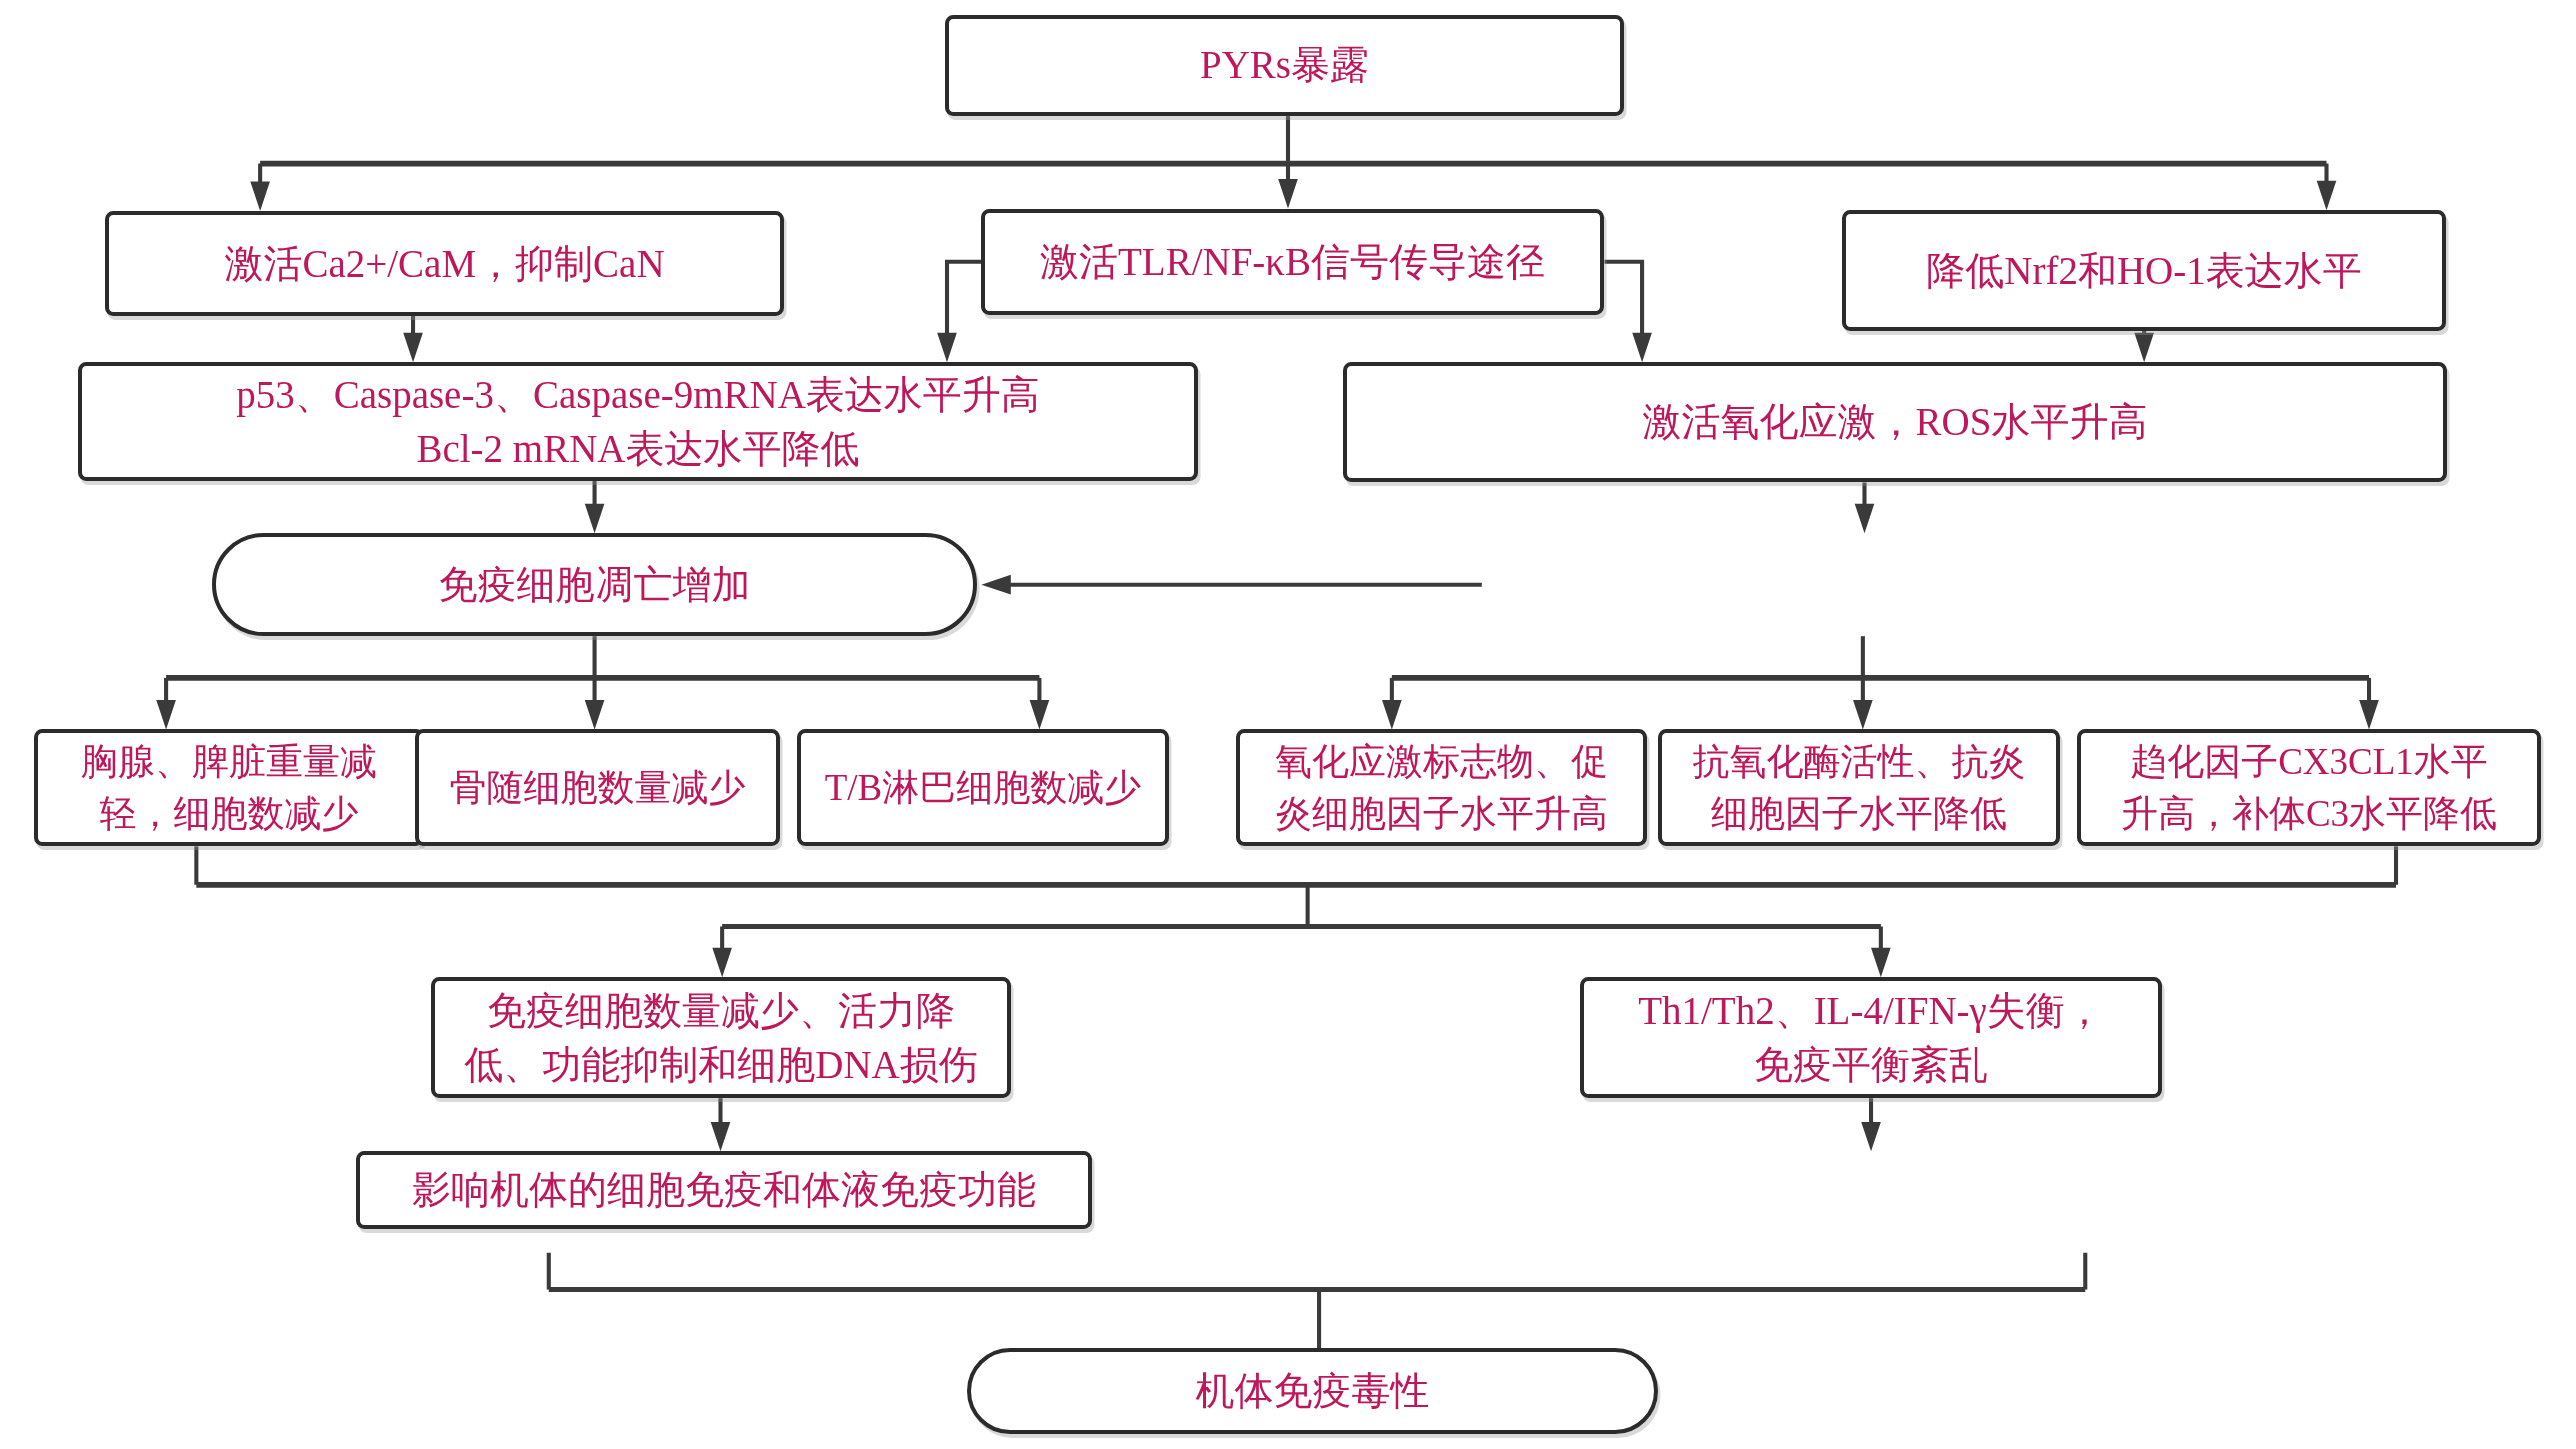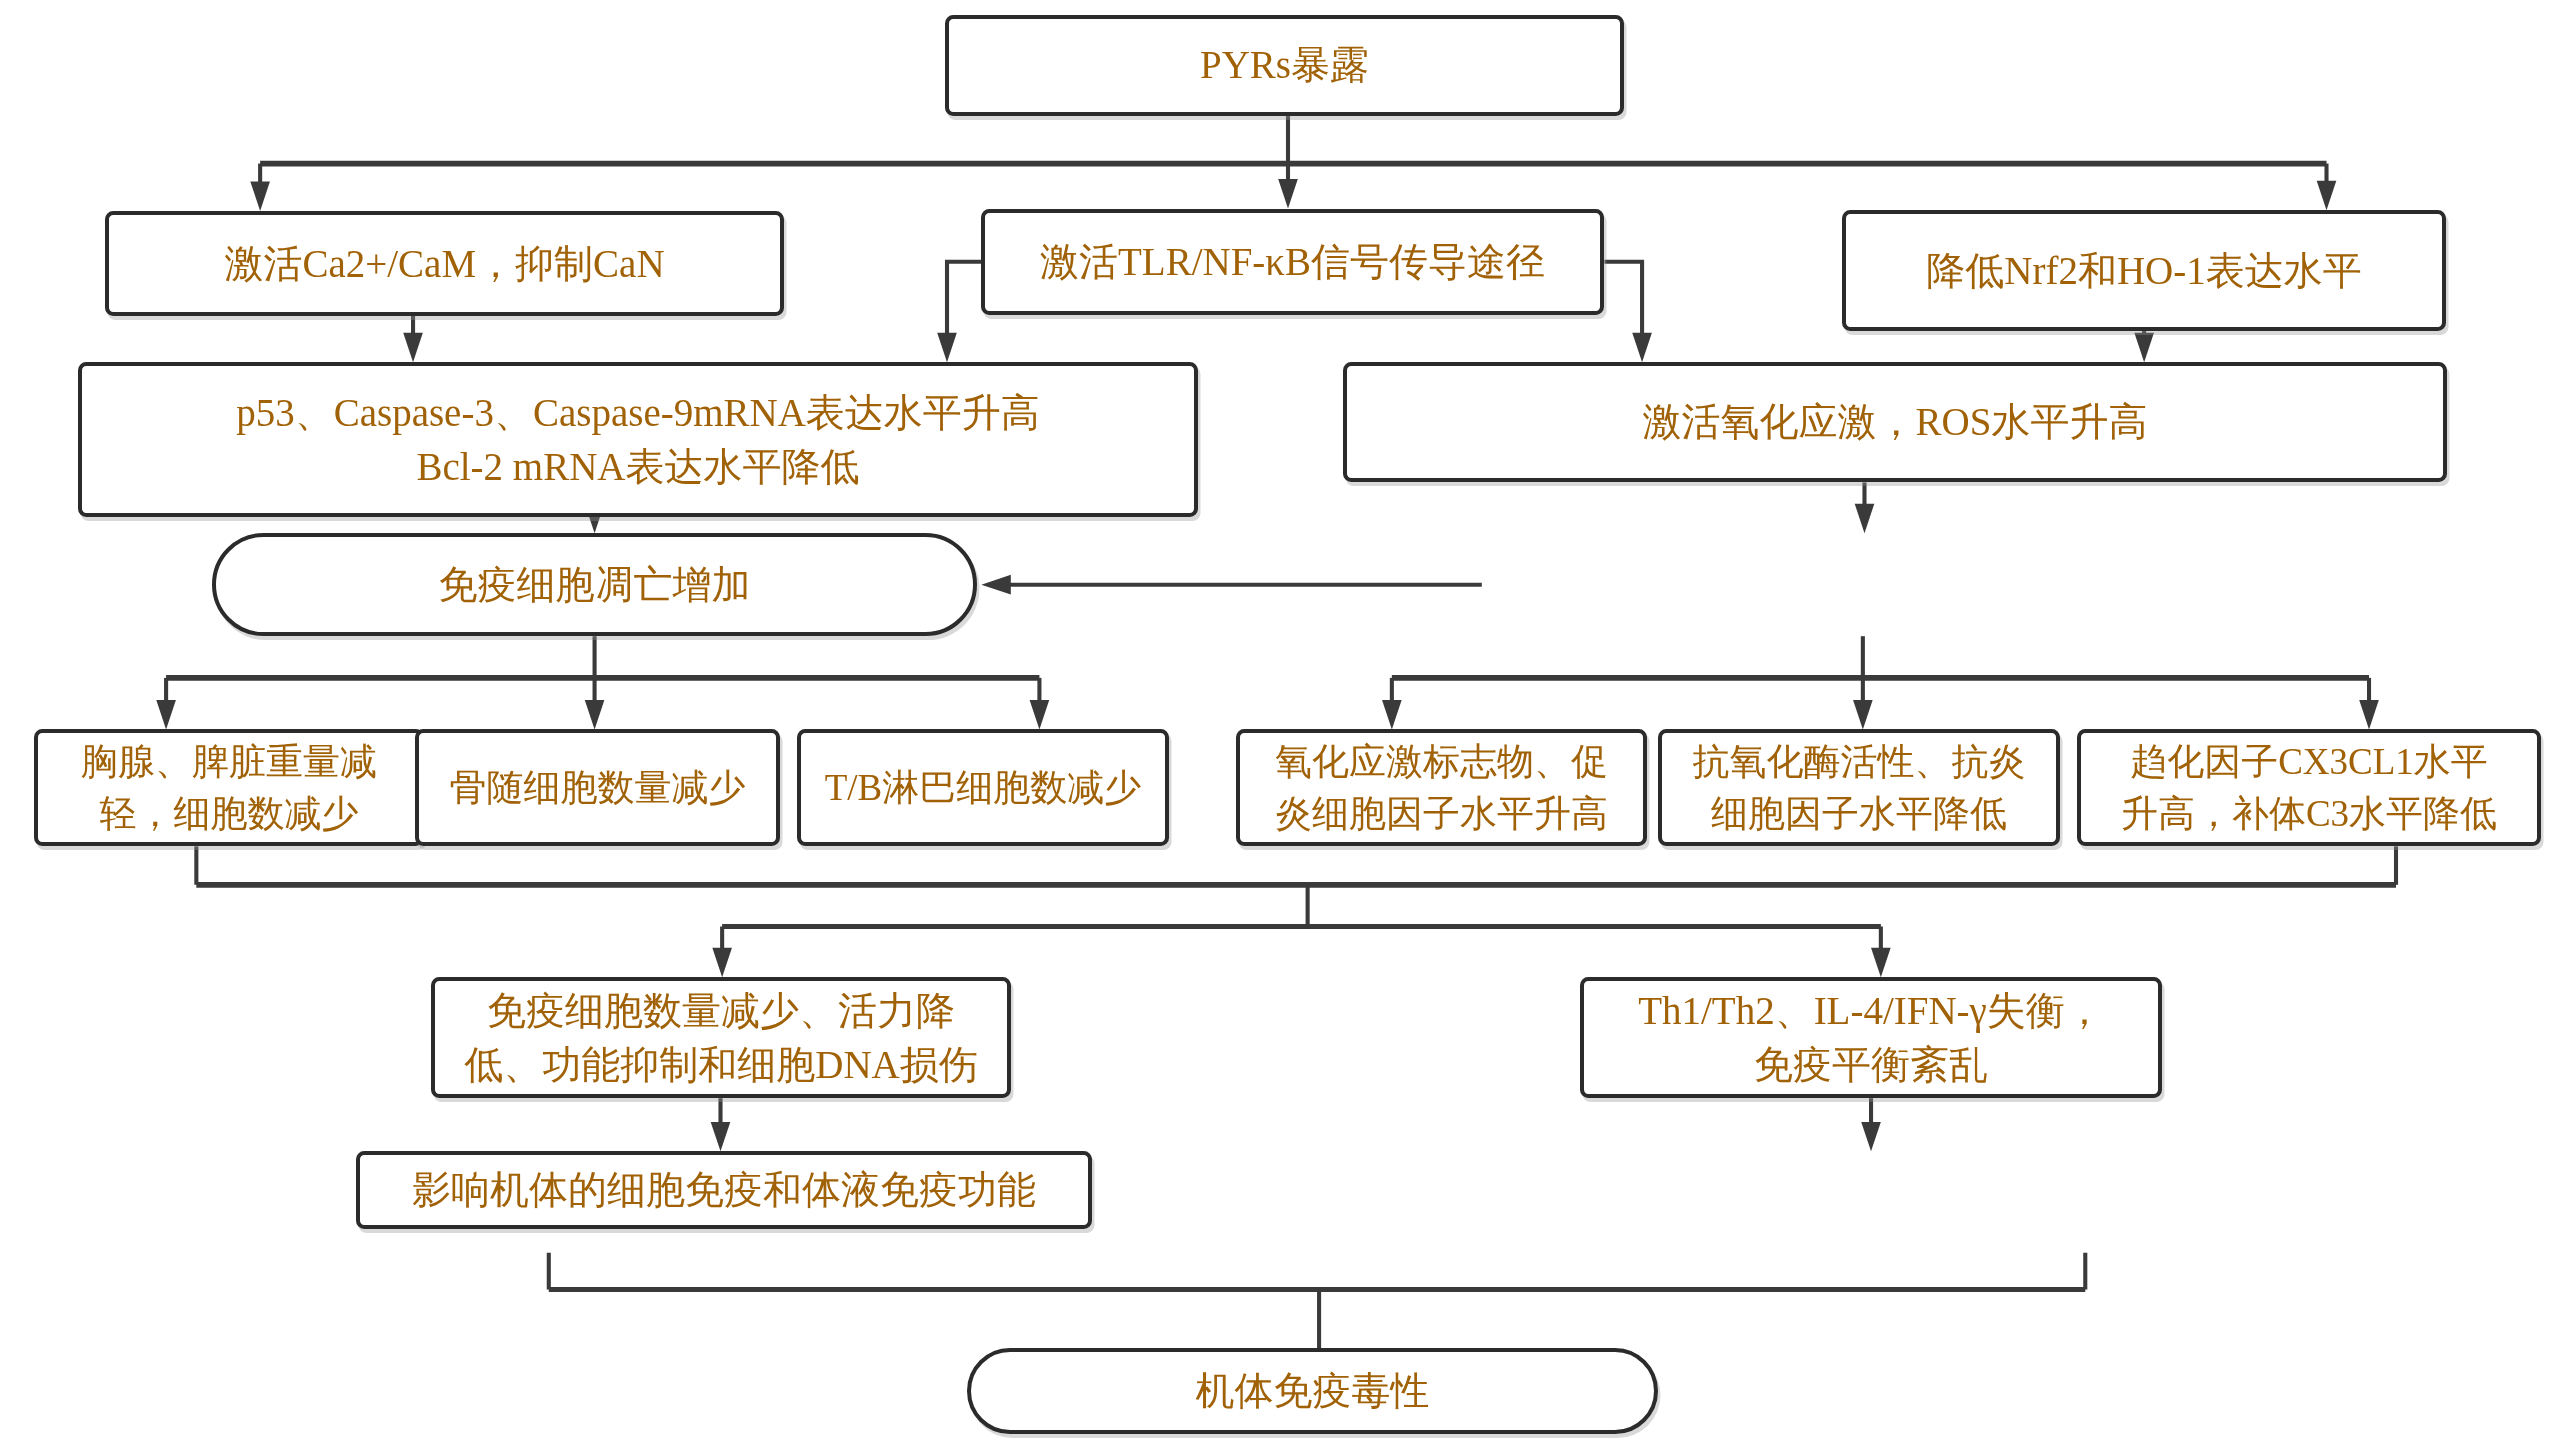--- a/index.html
+++ b/index.html
@@ -1,21 +1,21 @@
 <!DOCTYPE html>
 <html style="font-size:13px"><head>
 <meta charset="utf-8">
 <style>
   html,body{margin:0;padding:0;background:#ffffff;}
   #diagram{
     position:relative;
     width:2576px;height:1449px;
     background:#ffffff;
     font-family:"Liberation Serif","DejaVu Serif",serif;
-    color:#a16207;
+    color:#be185d;
   }
   .wires{position:absolute;left:0;top:0;}
   .node{
     position:absolute;
     box-sizing:border-box;
     border:4.1px solid #2b2b2b;
     background:#ffffff;
     display:flex;align-items:center;justify-content:center;
     text-align:center;
     font-size:39px;
@@ -110,21 +110,21 @@
       <use href="#ah" transform="translate(2288,1408)"></use>
     </g>
   </svg>
 
   <div class="node rect" style="left:945px;top:14.7px;width:679px;height:101px">PYRs暴露</div>
 
   <div class="node rect" style="left:105px;top:211px;width:679px;height:105px">激活Ca2+/CaM，抑制CaN</div>
   <div class="node rect" style="left:981px;top:209px;width:623px;height:106px">激活TLR/NF-κB信号传导途径</div>
   <div class="node rect" style="left:1842px;top:210px;width:604px;height:121px">降低Nrf2和HO-1表达水平</div>
 
-  <div class="node rect" style="left:78px;top:362px;width:1120px;height:155px">p53、Caspase-3、Caspase-9mRNA表达水平升高
+  <div class="node rect" style="left:78px;top:362px;width:1120px;height:119px">p53、Caspase-3、Caspase-9mRNA表达水平升高
 Bcl-2 mRNA表达水平降低</div>
   <div class="node rect" style="left:1343px;top:362px;width:1104px;height:120px">激活氧化应激，ROS水平升高</div>
 
   <div class="node stadium" style="left:212px;top:533px;width:765px;height:103px">免疫细胞凋亡增加</div>
 
   <div class="node rect small" style="left:34px;top:729px;width:390px;height:117px">胸腺、脾脏重量减
 轻，细胞数减少</div>
   <div class="node rect small" style="left:415px;top:729px;width:365px;height:117px">骨随细胞数量减少</div>
   <div class="node rect small" style="left:797px;top:729px;width:372px;height:117px">T/B淋巴细胞数减少</div>
   <div class="node rect small" style="left:1236px;top:729px;width:411px;height:117px">氧化应激标志物、促

